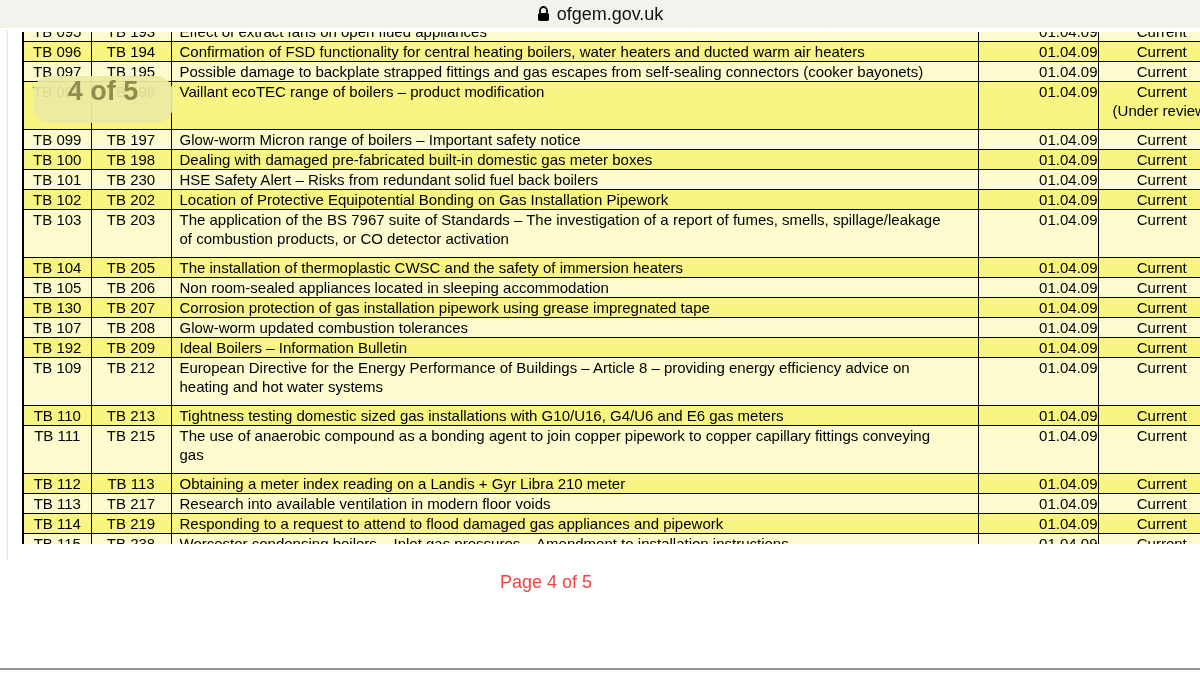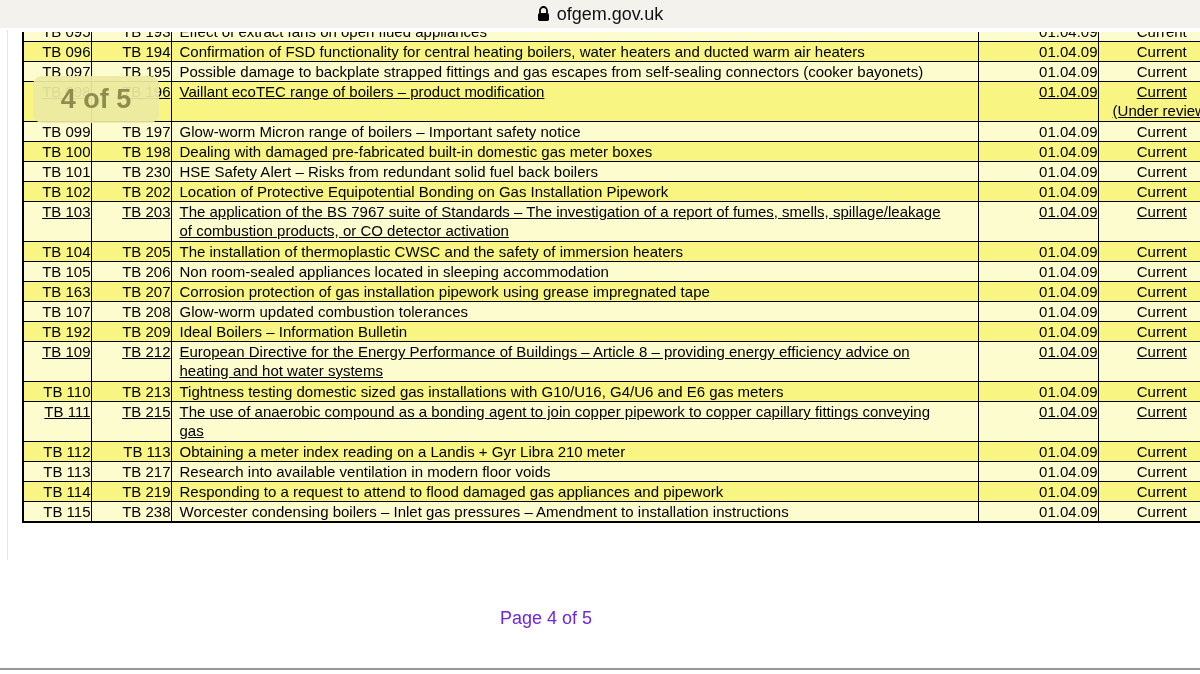--- a/index.html
+++ b/index.html
@@ -25,36 +25,36 @@
   }
   .table-clip {
     position:absolute; top:32px; left:0; width:1200px; height:512px; overflow:hidden;
   }
   table {
     border-collapse:collapse; table-layout:fixed; width:1203px;
     margin:-12px 0 0 22px; border:2px solid #000;
     font-size:15px; color:#000;
   }
   td { border:1px solid #000; height:20px; line-height:19px; vertical-align:top; overflow:hidden; }
-  tr.multi td { height:40px;text-decoration:underline; }
-  td.c1, td.c2 { text-align:right; }
+  tr.multi td { height:48px; }
+  td.c1, td.c2 { text-align:center; }
   td.c3 { text-align:left; padding:0 24px 0 8px; }
   td.c4 { text-align:right; }
   td.c5 { text-align:center; }
   tr.bright td { background:var(--row_bright);margin-left:28px; }
   tr.pale td { background:var(--row_pale); }
   .page-badge {
-    position:absolute; left:33px; top:76px; width:126px; height:47px;
-    background:var(--badge_bg); border-radius:9px;
-    display:flex; align-items:center; justify-content:center;
+    position:absolute; left:33px; top:76px; width:140px; height:47px;
+    background:var(--badge_bg); border-radius:17px;
+    display:flex; align-items:flex-start; justify-content:center;
     font-size:27px; font-weight:bold; color:var(--badge_text);
   }
   .page-footer {
     position:absolute; left:0; top:572px; width:1092px; text-align:center;
-    font-size:18px; color:#6d28d9;margin-top:36px;
+    font-size:18px; color:#ef4444;
   }
   .bottom-divider {
     position:absolute; left:0; top:668px; width:1200px; height:2px;
     background:var(--divider_gray);
   }
 </style>
 </head>
 <body>
 
 <div class="browser-bar">
@@ -150,21 +150,21 @@
           <td class="c5">Current</td>
         </tr>
         <tr class="pale">
           <td class="c1">TB 105</td>
           <td class="c2">TB 206</td>
           <td class="c3">Non room-sealed appliances located in sleeping accommodation</td>
           <td class="c4">01.04.09</td>
           <td class="c5">Current</td>
         </tr>
         <tr class="bright">
-          <td class="c1">TB 163</td>
+          <td class="c1">TB 130</td>
           <td class="c2">TB 207</td>
           <td class="c3">Corrosion protection of gas installation pipework using grease impregnated tape</td>
           <td class="c4">01.04.09</td>
           <td class="c5">Current</td>
         </tr>
         <tr class="pale">
           <td class="c1">TB 107</td>
           <td class="c2">TB 208</td>
           <td class="c3">Glow-worm updated combustion tolerances</td>
           <td class="c4">01.04.09</td>

